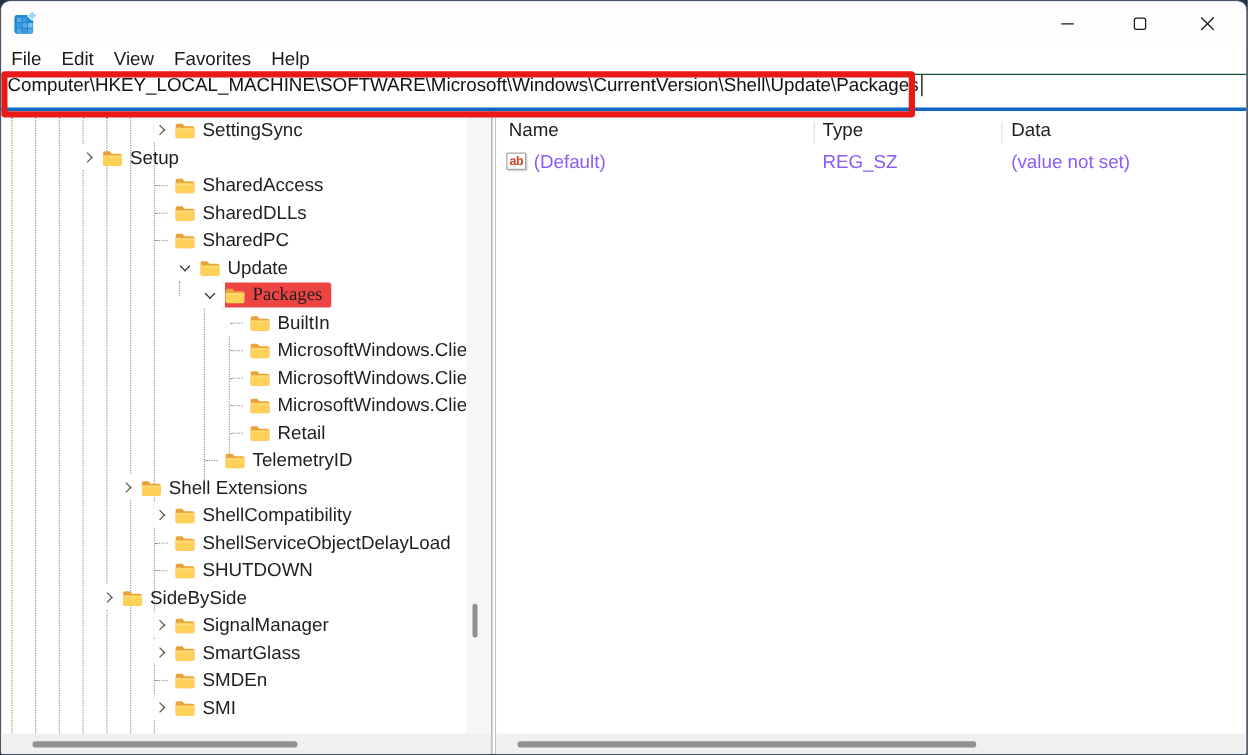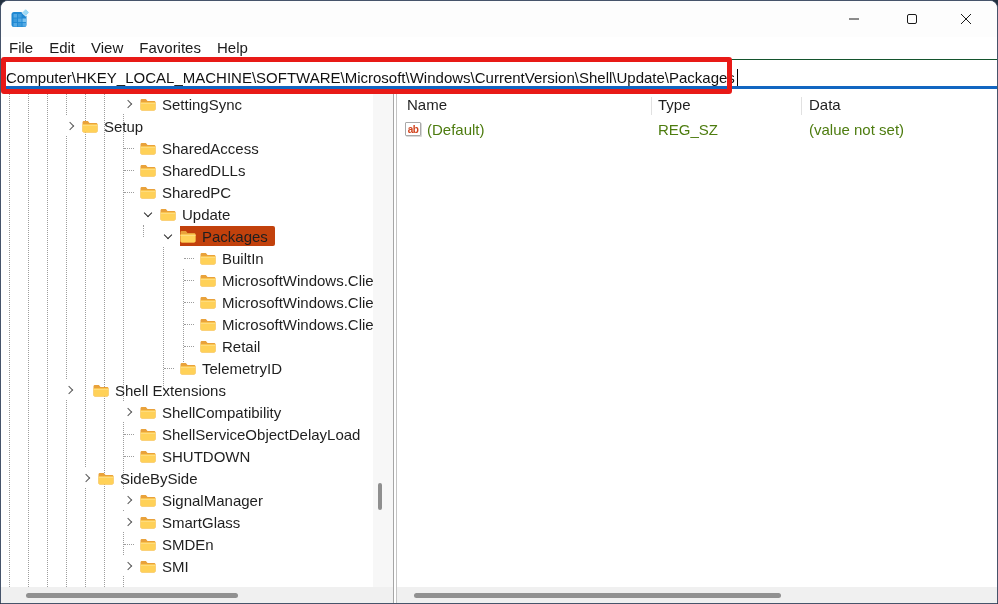--- a/index.html
+++ b/index.html
@@ -10,21 +10,21 @@
   .app-icon{position:absolute;left:10px;top:8px;width:20px;height:20px;}
   .title-text{position:absolute;left:38px;top:9px;font-size:15px;color:#191919;white-space:nowrap;margin-top:38px;}
   .winbtn{position:absolute;top:0;width:46px;height:36px;display:flex;align-items:center;justify-content:center;}
   .btn-min{right:120px}.btn-max{right:62px}.btn-close{right:8px}
   
   .menubar{position:absolute;left:0;top:36px;width:100%;height:22px;background:#fff;
            border-bottom:5px solid #14532d;display:flex;align-items:center;}
   .menu-item{padding:0 8px;font-size:15px;color:#1b1b1b;line-height:22px;white-space:nowrap;}
   
   .addressbar{position:absolute;left:0;top:59px;width:100%;height:29px;background:#fff;
-              border-bottom:3px solid #1266c1;box-sizing:border-box;display:flex;align-items:flex-end;}
+              border-bottom:3px solid #1266c1;box-sizing:border-box;display:flex;align-items:flex-start;}
   .address-text{font-size:15px;color:#121212;padding-left:5px;white-space:nowrap;}
   .caret{display:inline-block;width:1px;height:17px;background:#000;margin-left:2px;vertical-align:text-bottom;}
   
   .redbox{position:absolute;left:0;top:56px;width:731px;height:37px;box-sizing:border-box;
           border:5px solid #e81a17;border-radius:3px;z-index:40;pointer-events:none;}
   
   .leftpane{position:absolute;left:0;top:88px;width:392px;bottom:0;background:#fff;overflow:hidden;}
   .divider1{position:absolute;left:392px;top:88px;width:1px;bottom:0;background:#a6a6a6;}
   .divider2{position:absolute;left:395px;top:88px;width:1px;bottom:0;background:#c4c4c4;}
   .rightpane{position:absolute;left:396px;top:88px;right:0;bottom:0;background:#fff;}
@@ -34,34 +34,34 @@
   .tree-rows{position:absolute;left:0;top:4px;width:372px;overflow:hidden;}
   .trow{height:22px;display:flex;align-items:center;white-space:nowrap;}
   .chev{width:17px;height:20px;flex:0 0 17px;display:flex;align-items:center;justify-content:flex-start;position:relative;}
   .chev.has-glyph{background:#fff;}
   .chev.chev-collapsed::before{content:'';width:5px;height:5px;margin-left:2px;
        border-top:1.5px solid #5a5a5a;border-right:1.5px solid #5a5a5a;transform:rotate(45deg);}
   .chev.chev-expanded::before{content:'';width:5px;height:5px;margin-left:2px;margin-top:-3px;
        border-top:1.5px solid #2a2a2a;border-right:1.5px solid #2a2a2a;transform:rotate(135deg);}
   .chev.chev-leaf::before{content:'';width:10px;border-top:1px dotted #9d9d9d;margin-left:1px;}
   .tcontent{display:inline-flex;align-items:center;height:20px;padding:0 7px 0 4px;margin-left:-4px;border-radius:2px;}
-  .tcontent.sel{background:#c2410c;}
+  .tcontent.sel{background:#ef4444;font-family:Liberation Serif, serif;}
   .folder-icon{margin-right:6px;flex:0 0 auto;}
   .tlabel{font-size:15px;color:#1f1f1f;}
   
   .list-header{position:absolute;left:0;top:4px;width:100%;height:26px;}
   .col-label{position:absolute;top:3px;font-size:15px;color:#1f1f1f;}
   .col-name{left:10px}.col-type{left:261px}.col-data{left:412px}
   .col-sep{position:absolute;top:4px;width:1px;height:18px;background:#e1e1e1;}
   .sep1{left:254px}.sep2{left:404px}
   .list-row{position:absolute;left:0;top:30px;width:100%;height:22px;}
   .ab-icon{position:absolute;left:8px;top:3px;width:16px;height:14px;background:#fff;border:1px solid #a9a9a9;
            box-shadow:1px 1px 0 #d8d8d8;border-radius:1px;display:flex;align-items:center;justify-content:center;
            font-size:10px;font-weight:bold;color:#d1431d;letter-spacing:-0.5px;box-sizing:border-box;}
-  .cell{position:absolute;top:2px;font-size:15px;color:#4d7c0f;white-space:nowrap;}
+  .cell{position:absolute;top:2px;font-size:15px;color:#8b5cf6;white-space:nowrap;}
   .cell-name{left:30px}.cell-type{left:261px}.cell-data{left:412px}
   
   .hscroll{position:absolute;bottom:0;height:16px;background:#f0f0f0;}
   .hscroll-left{left:0;width:392px;}
   .hscroll-right{left:0;width:100%;}
   .hthumb{position:absolute;top:6px;height:5px;background:#919191;border-radius:3px;}
   .vthumb{position:absolute;width:4px;background:#8f8f8f;border-radius:2px;}
   .vgutter{position:absolute;right:0;top:0;width:20px;bottom:16px;background:#f7f7f7;}
   svg{display:block}
 </style>
@@ -313,21 +313,21 @@
         <svg width="16" height="13" viewBox="0 0 16 13">
           <path d="M0.5,2.4 C0.5,1.6 1.1,1 1.9,1 h4 l1.6,1.9 h6.6 c0.8,0 1.4,0.6 1.4,1.4 v6.8 c0,0.8 -0.6,1.4 -1.4,1.4 H1.9 c-0.8,0 -1.4,-0.6 -1.4,-1.4 z" fill="#e9a23b"></path>
           <path d="M0.5,4.2 h15 v6.9 c0,0.8 -0.6,1.4 -1.4,1.4 H1.9 c-0.8,0 -1.4,-0.6 -1.4,-1.4 z" fill="#ffd158"></path>
           <path d="M0.5,5 h15 v1 h-15 z" fill="#fedc7e"></path>
         </svg>
       </span>
       <span class="tlabel">TelemetryID</span>
     </span>
   </div>
 
-  <div class="trow" style="padding-left: 63px; gap: 12px;">
+  <div class="trow" style="padding-left: 95px;">
     <span class="chev chev-collapsed has-glyph"></span>
     <span class="tcontent">
       <span class="folder-icon">
         <svg width="16" height="13" viewBox="0 0 16 13">
           <path d="M0.5,2.4 C0.5,1.6 1.1,1 1.9,1 h4 l1.6,1.9 h6.6 c0.8,0 1.4,0.6 1.4,1.4 v6.8 c0,0.8 -0.6,1.4 -1.4,1.4 H1.9 c-0.8,0 -1.4,-0.6 -1.4,-1.4 z" fill="#e9a23b"></path>
           <path d="M0.5,4.2 h15 v6.9 c0,0.8 -0.6,1.4 -1.4,1.4 H1.9 c-0.8,0 -1.4,-0.6 -1.4,-1.4 z" fill="#ffd158"></path>
           <path d="M0.5,5 h15 v1 h-15 z" fill="#fedc7e"></path>
         </svg>
       </span>
       <span class="tlabel">Shell Extensions</span>

